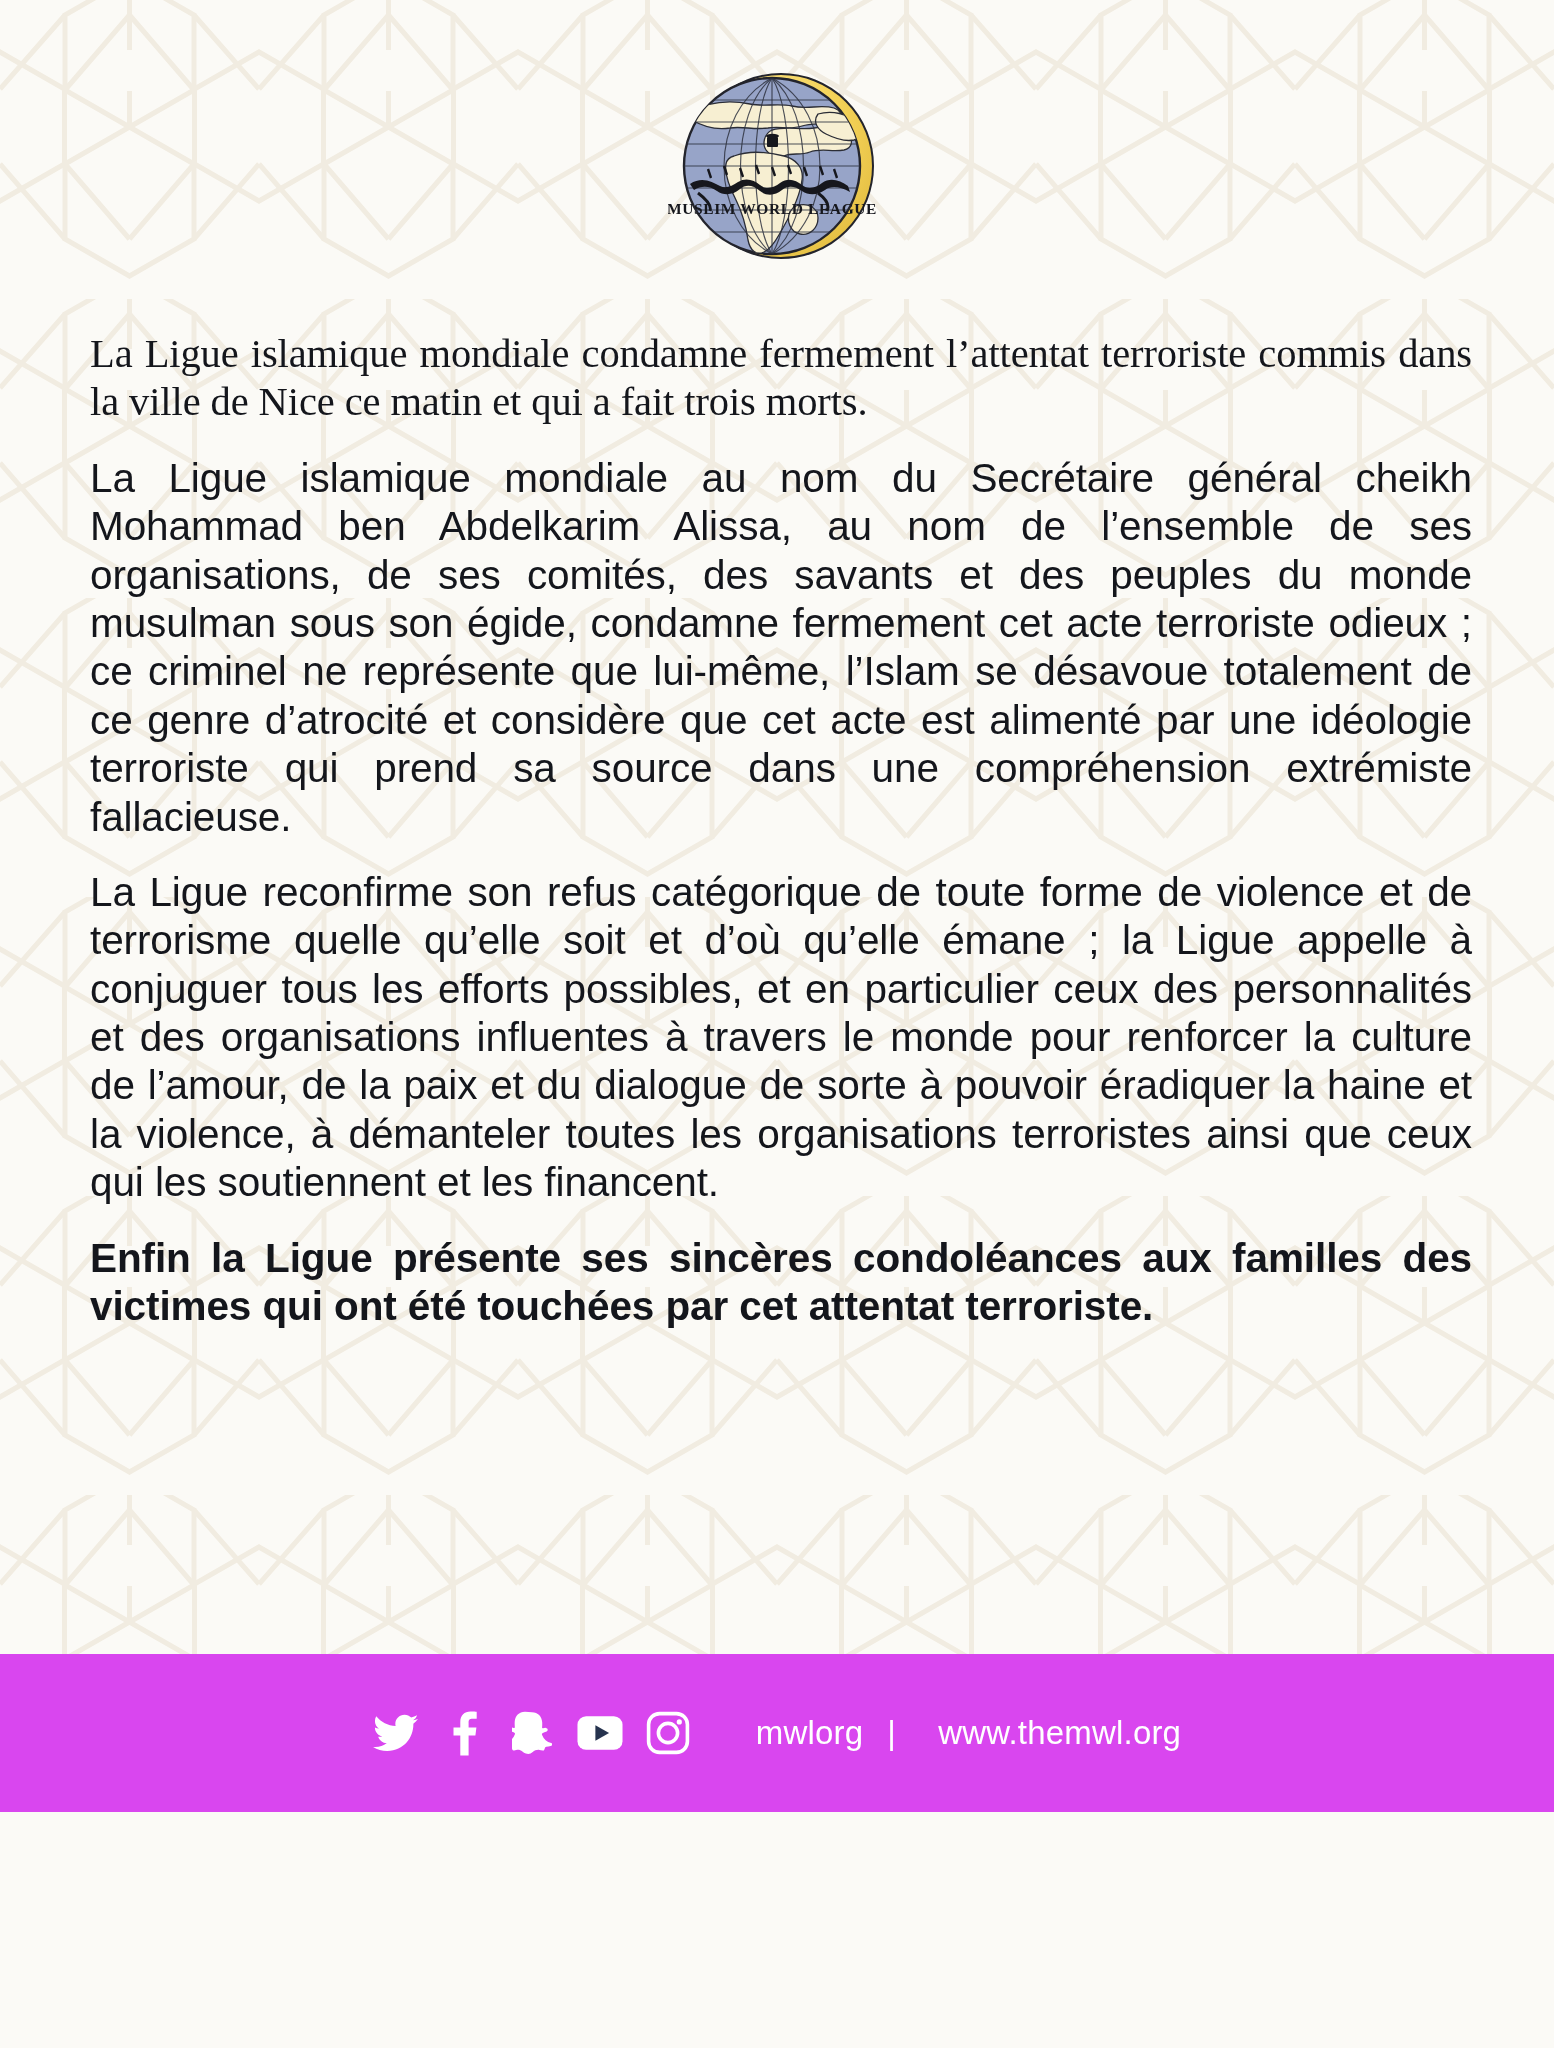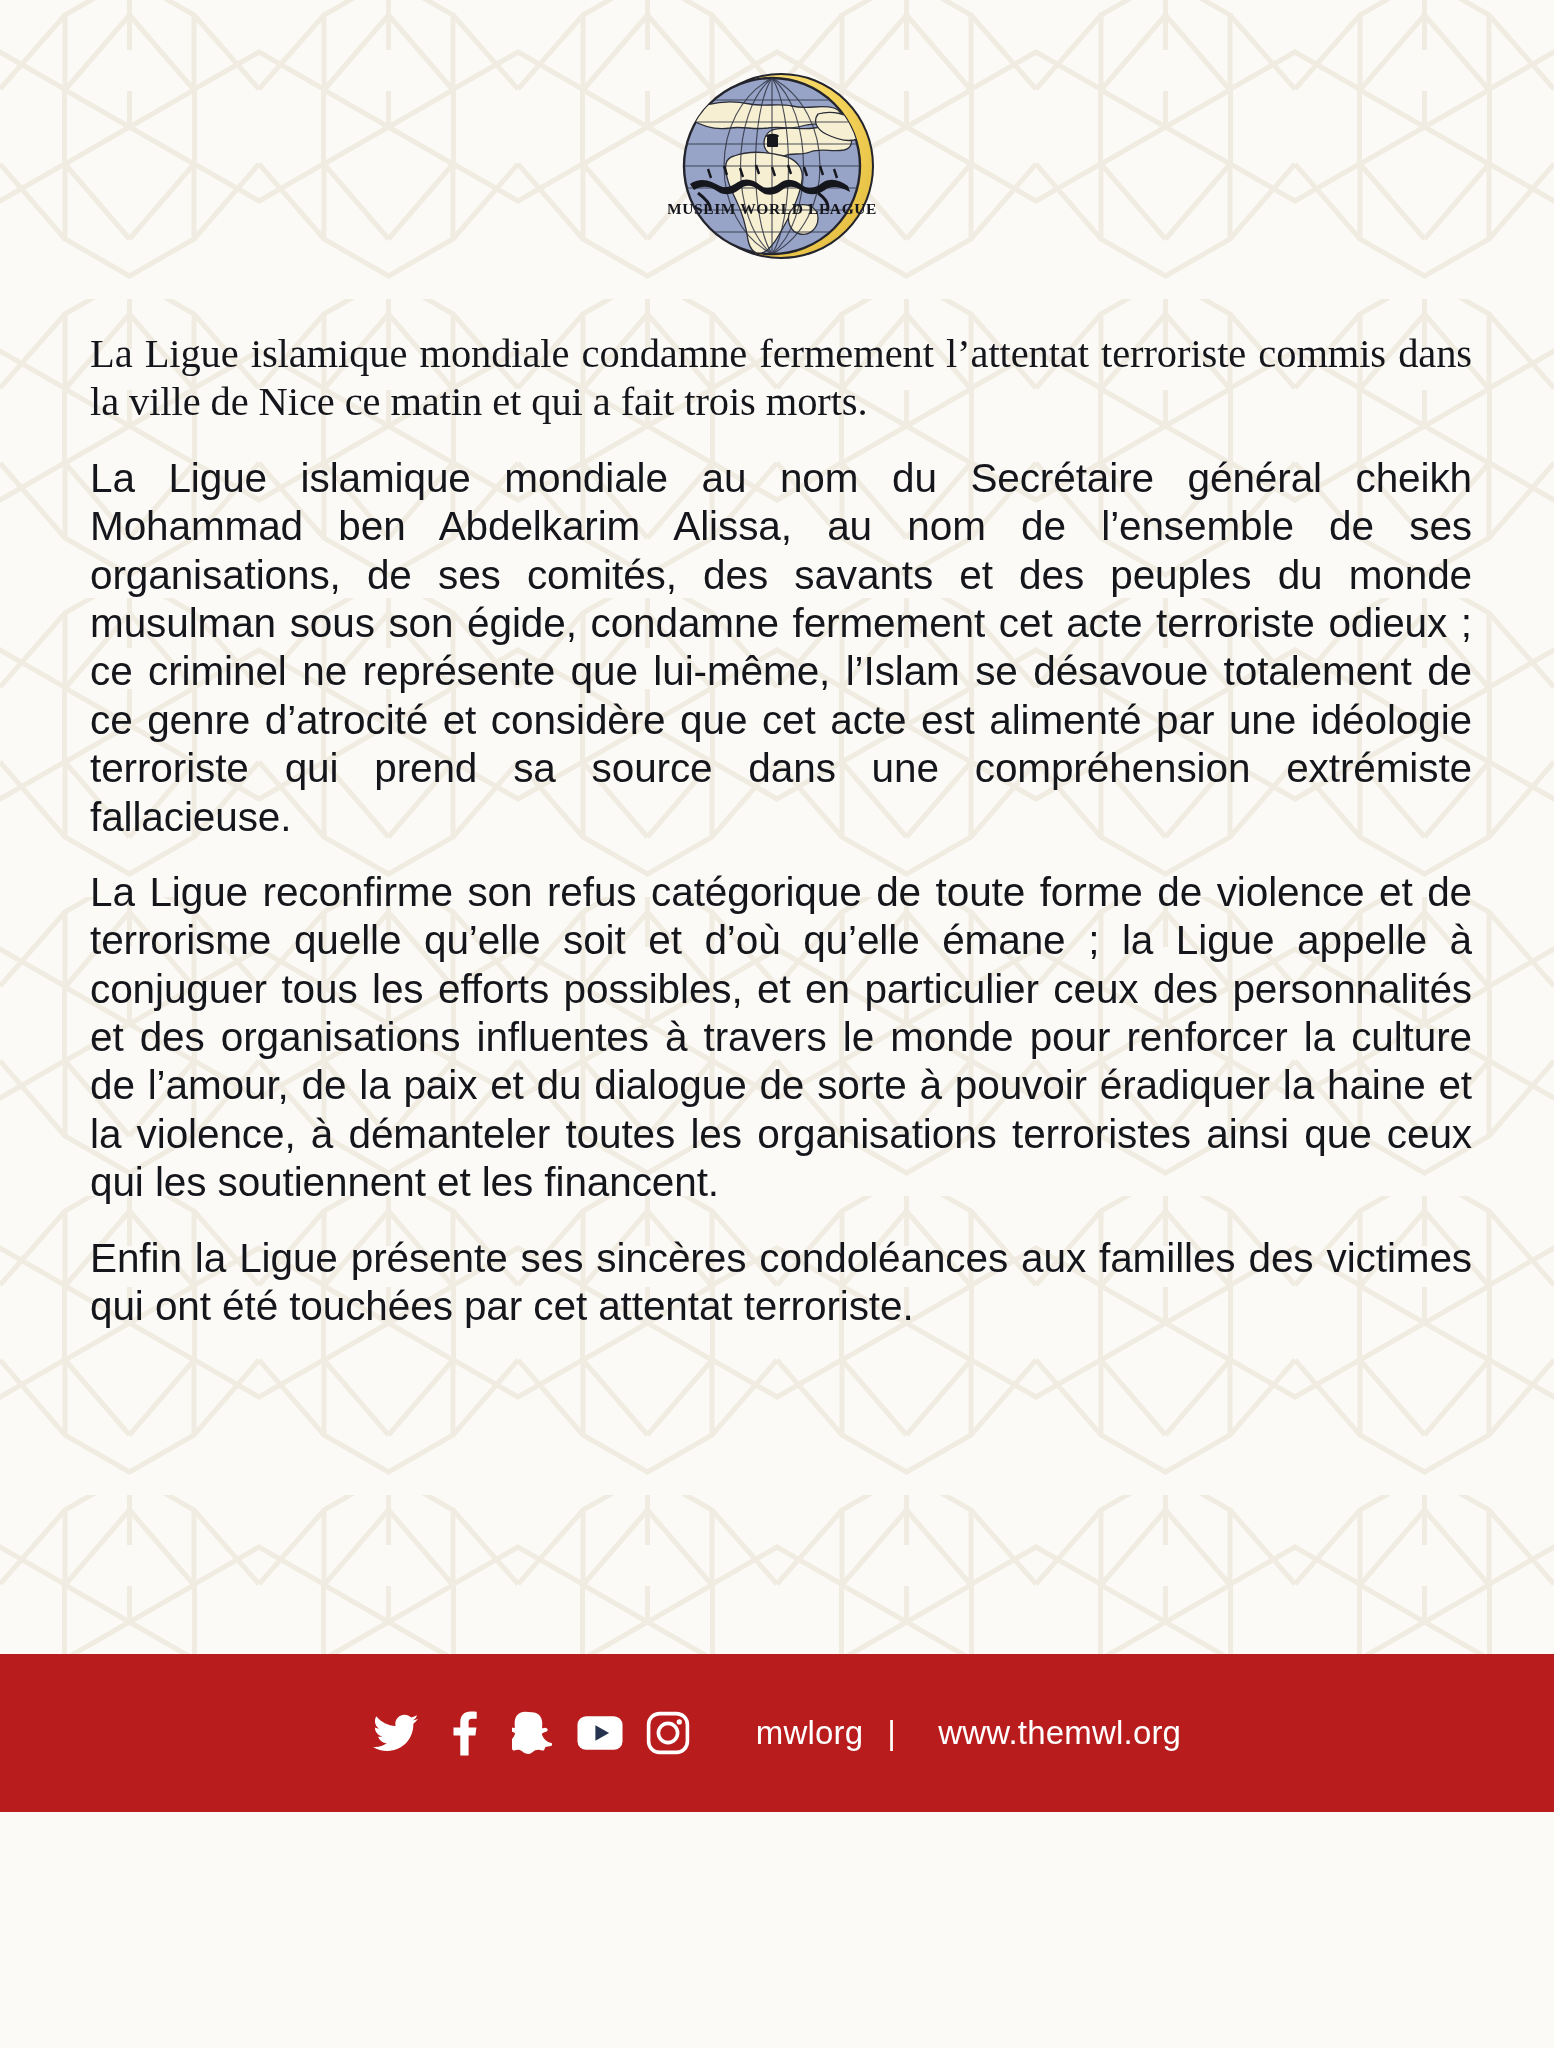--- a/index.html
+++ b/index.html
@@ -227,24 +227,24 @@
 
         <text x="104" y="158" text-anchor="middle" font-family="'Liberation Serif', serif" font-weight="bold" font-size="15.5" letter-spacing="0.6" fill="#16171d">MUSLIM WORLD LEAGUE</text>
       </svg>
     </div>
   </div>
 
   <div class="content">
     <p class="para" style="color: rgb(20, 22, 28); font-family: Liberation Serif, serif;">La Ligue islamique mondiale condamne fermement l’attentat terroriste commis dans la ville de Nice ce matin et qui a fait trois morts.</p>
     <p class="para" style="color: rgb(20, 22, 28);">La Ligue islamique mondiale au nom du Secrétaire général cheikh Mohammad ben Abdelkarim Alissa, au nom de l’ensemble de ses organisations, de ses comités, des savants et des peuples du monde musulman sous son égide, condamne fermement cet acte terroriste odieux ; ce criminel ne représente que lui-même, l’Islam se désavoue totalement de ce genre d’atrocité et considère que cet acte est alimenté par une idéologie terroriste qui prend sa source dans une compréhension extrémiste fallacieuse.</p>
     <p class="para" style="color: rgb(20, 22, 28);">La Ligue reconfirme son refus catégorique de toute forme de violence et de terrorisme quelle qu’elle soit et d’où qu’elle émane ; la Ligue appelle à conjuguer tous les efforts possibles, et en particulier ceux des personnalités et des organisations influentes à travers le monde pour renforcer la culture de l’amour, de la paix et du dialogue de sorte à pouvoir éradiquer la haine et la violence, à démanteler toutes les organisations terroristes ainsi que  ceux qui les soutiennent et les financent.</p>
-    <p class="para" style="color: rgb(20, 22, 28);">Enfin la Ligue présente ses sincères condoléances aux familles des victimes qui ont été touchées par cet attentat terroriste.</p>
+    <p class="para" style="color: rgb(20, 22, 28); font-weight: bold;">Enfin la Ligue présente ses sincères condoléances aux familles des victimes qui ont été touchées par cet attentat terroriste.</p>
   </div>
 
-  <div class="footer" style="background: #b91c1c; gap: 31px;">
+  <div class="footer" style="background: #d946ef; gap: 31px;">
 
     <div class="social-row">
 
       <span class="social-icon">
         <svg width="46" height="40" viewBox="0 0 48 40" fill="#ffffff" aria-hidden="true">
           <path d="M47.3 5.2c-1.7.8-3.6 1.3-5.5 1.6 2-1.2 3.5-3.1 4.2-5.3-1.9 1.1-3.9 1.9-6.1 2.4
                    C38.1 2 35.6.9 32.9.9c-5.3 0-9.6 4.3-9.6 9.6 0 .8.1 1.5.3 2.2
                    C15.6 12.3 8.3 8.4 3.4 2.4c-.9 1.5-1.4 3.2-1.4 5 0 3.3 1.7 6.3 4.3 8
                    -1.6-.1-3-.5-4.3-1.2v.1c0 4.7 3.3 8.5 7.7 9.4-.8.2-1.6.3-2.5.3-.6 0-1.2-.1-1.8-.2
                    1.2 3.8 4.8 6.6 9 6.7-3.3 2.6-7.5 4.1-12 4.1-.8 0-1.6 0-2.3-.1

